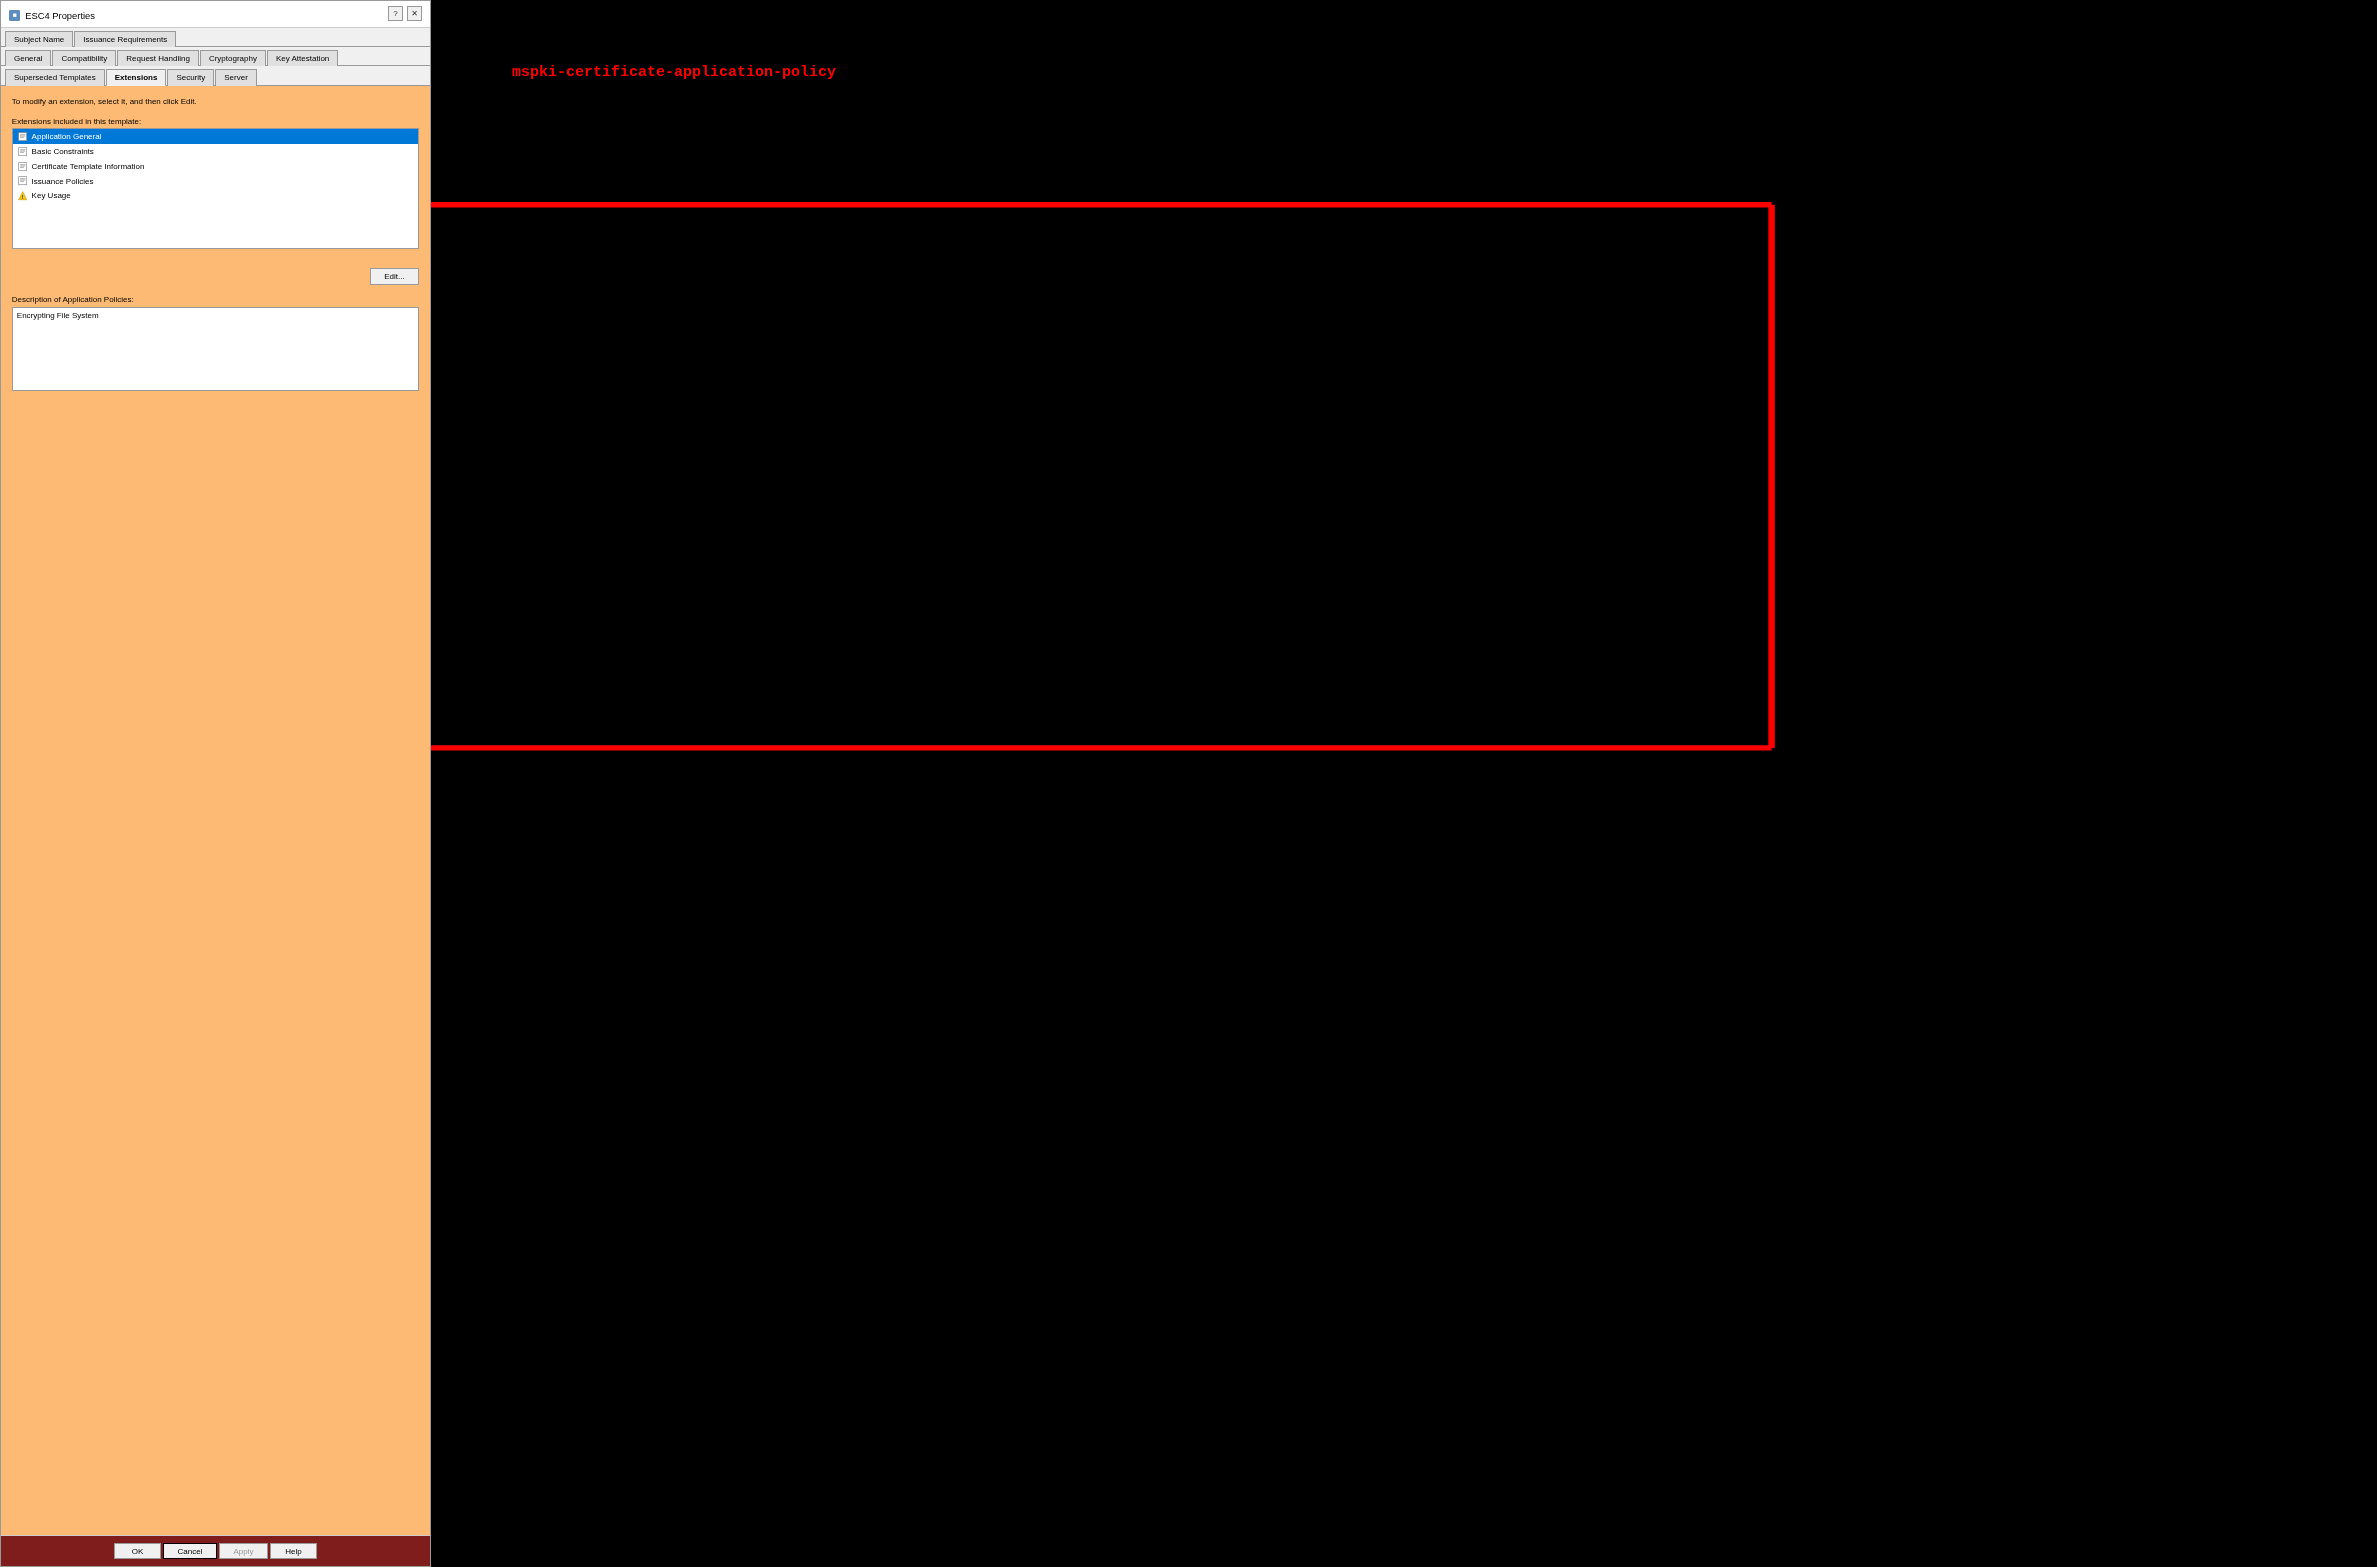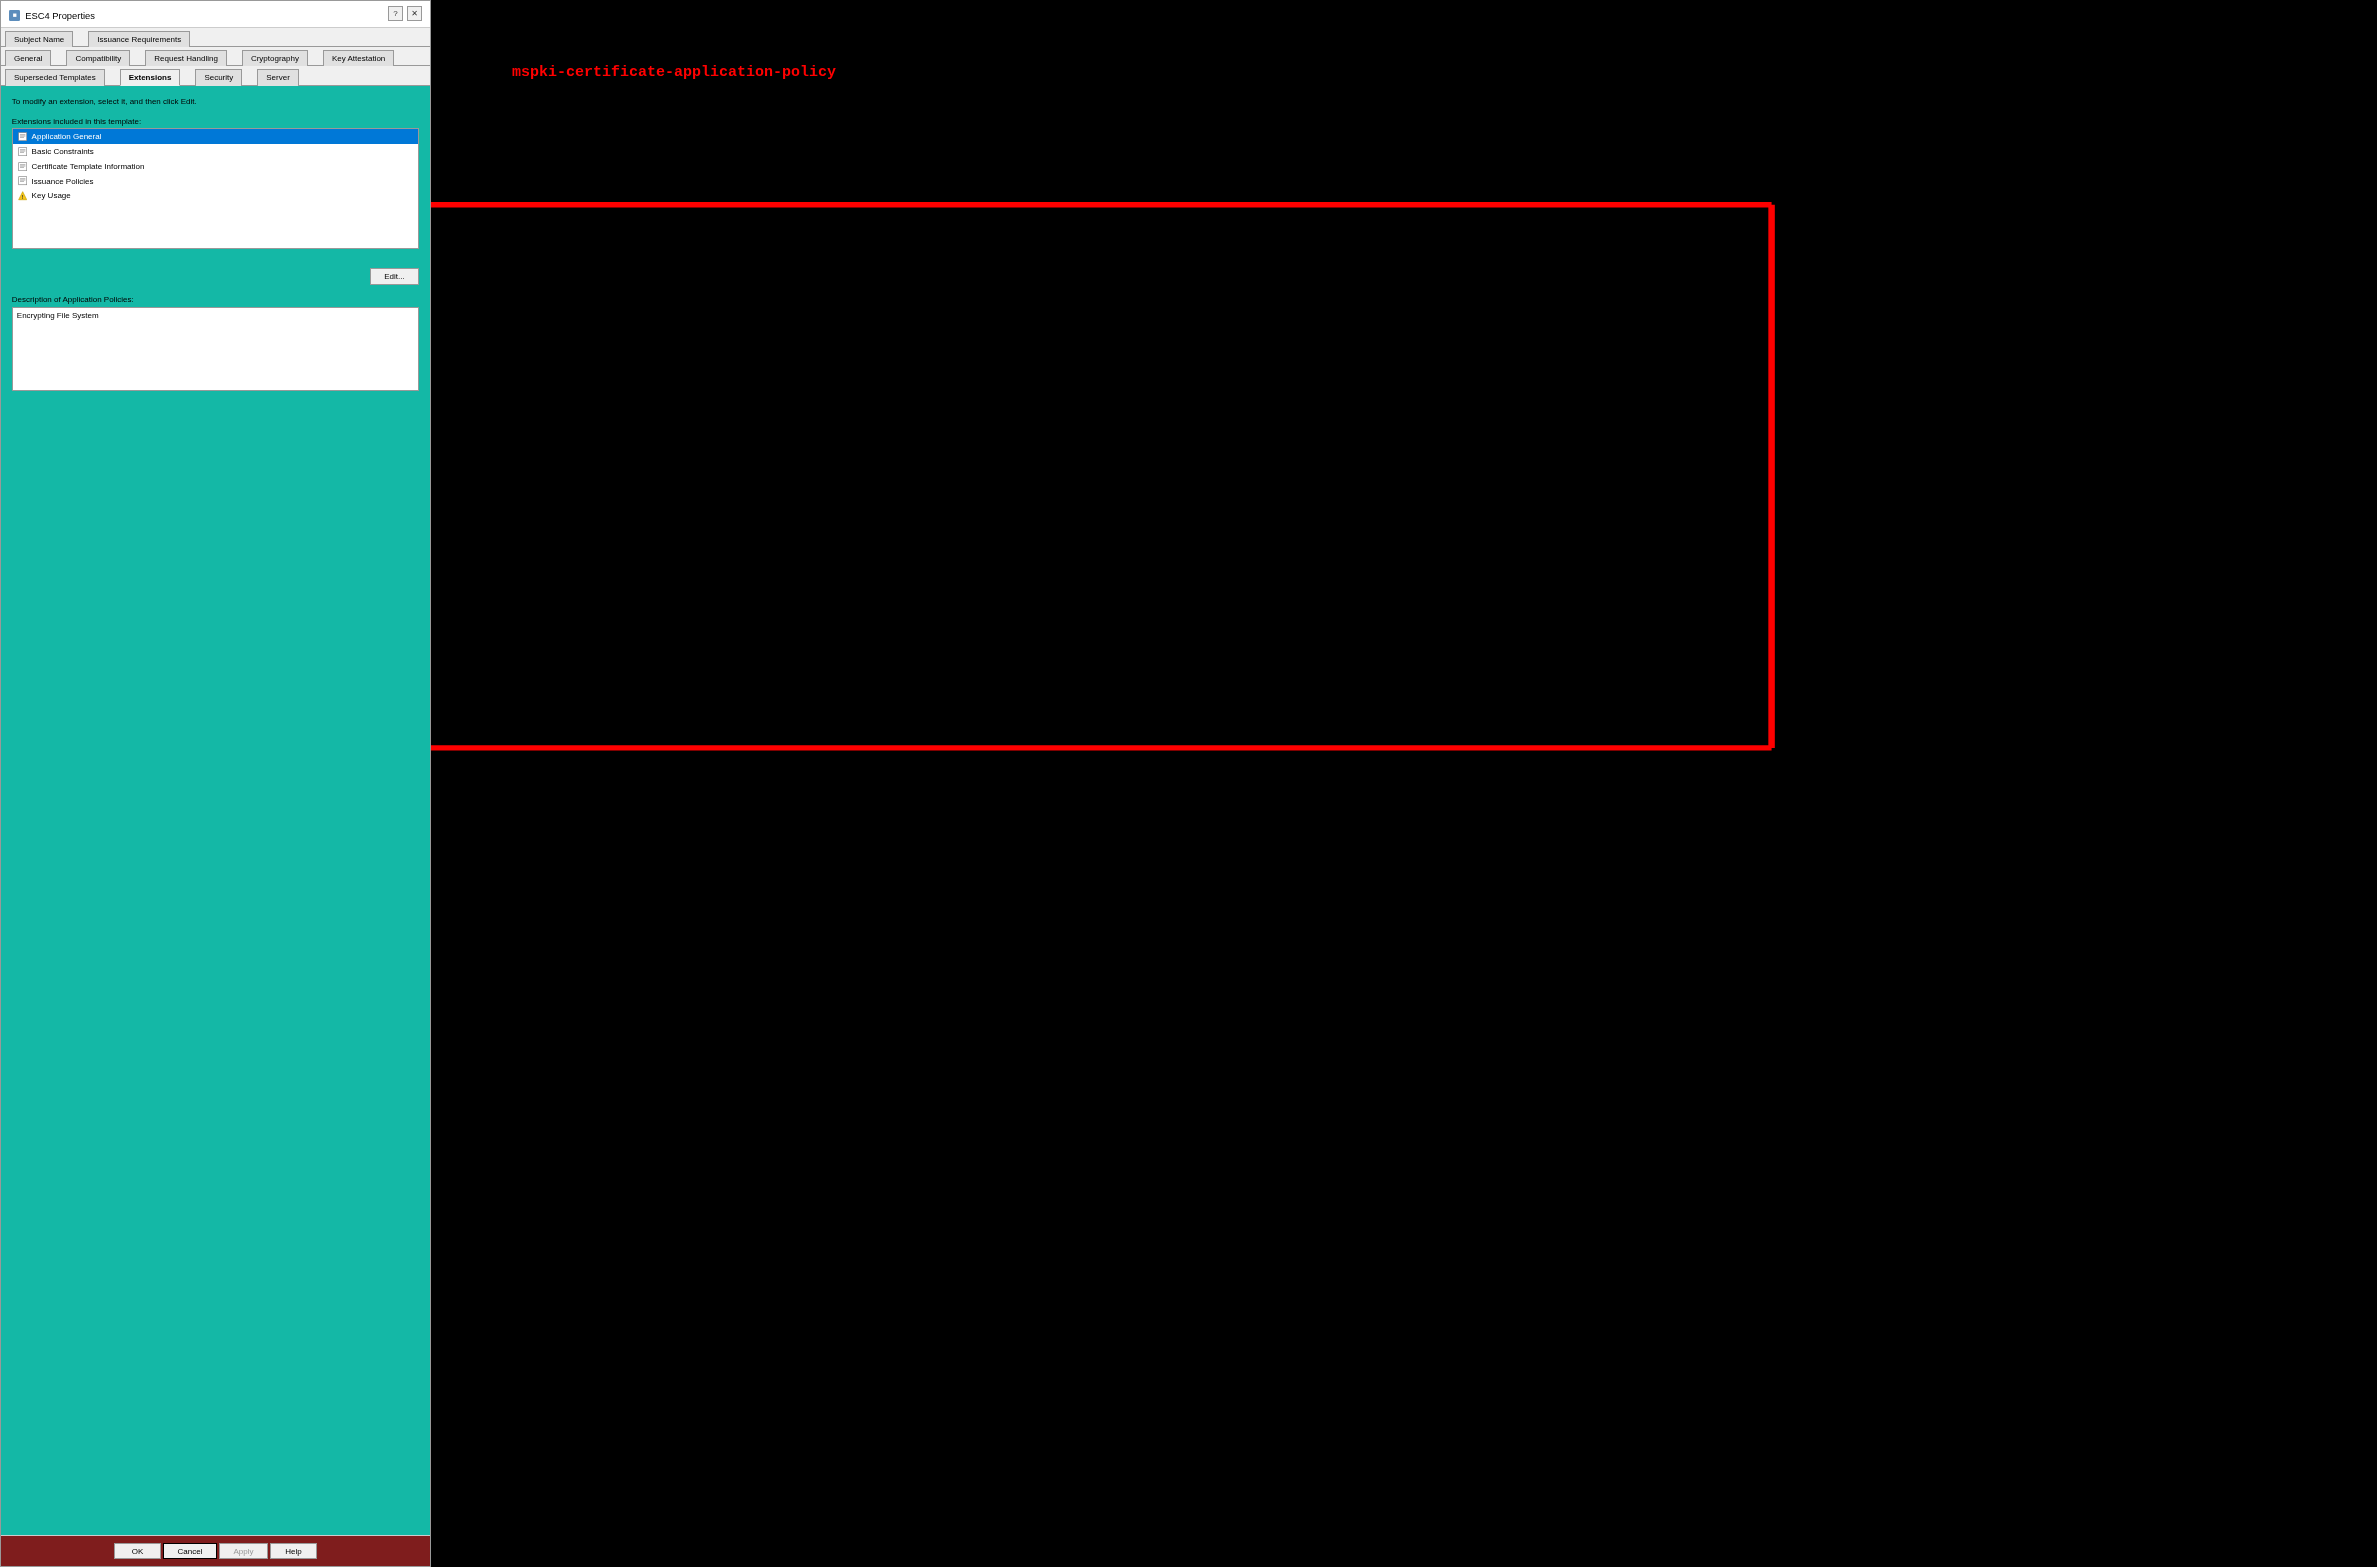--- a/index.html
+++ b/index.html
@@ -81,21 +81,21 @@
 
     
     .tabs-container {
       background: #f0f0f0;
       padding: 0;
     }
     .tab-row {
       display: flex;
       border-bottom: 0.7px solid #999;
       padding: 2.7px 4px 0 4px;
-      gap: 15px;
+      gap: 1px;
     }
     .tab {
       padding: 2.7px 8px;
       border: 0.7px solid #999;
       border-bottom: none;
       background: #e0e0e0;
       cursor: pointer;
       font-size: 8px;
       color: #000;
       white-space: nowrap;
@@ -106,21 +106,21 @@
       background: #f0f0f0;
       border-bottom: 0.7px solid #f0f0f0;
       font-weight: bold;
       z-index: 1;
     }
 
     
     .dialog-body {
       flex: 1;
       padding: 10.8px 10.8px 6.7px 10.8px;
-      background: #14b8a6;
+      background: #fdba74;
     }
 
     .instruction-text {
       font-size: 8px;
       color: #000;
       margin-bottom: 10.8px;
     }
 
     .section-label {
       font-size: 8px;

